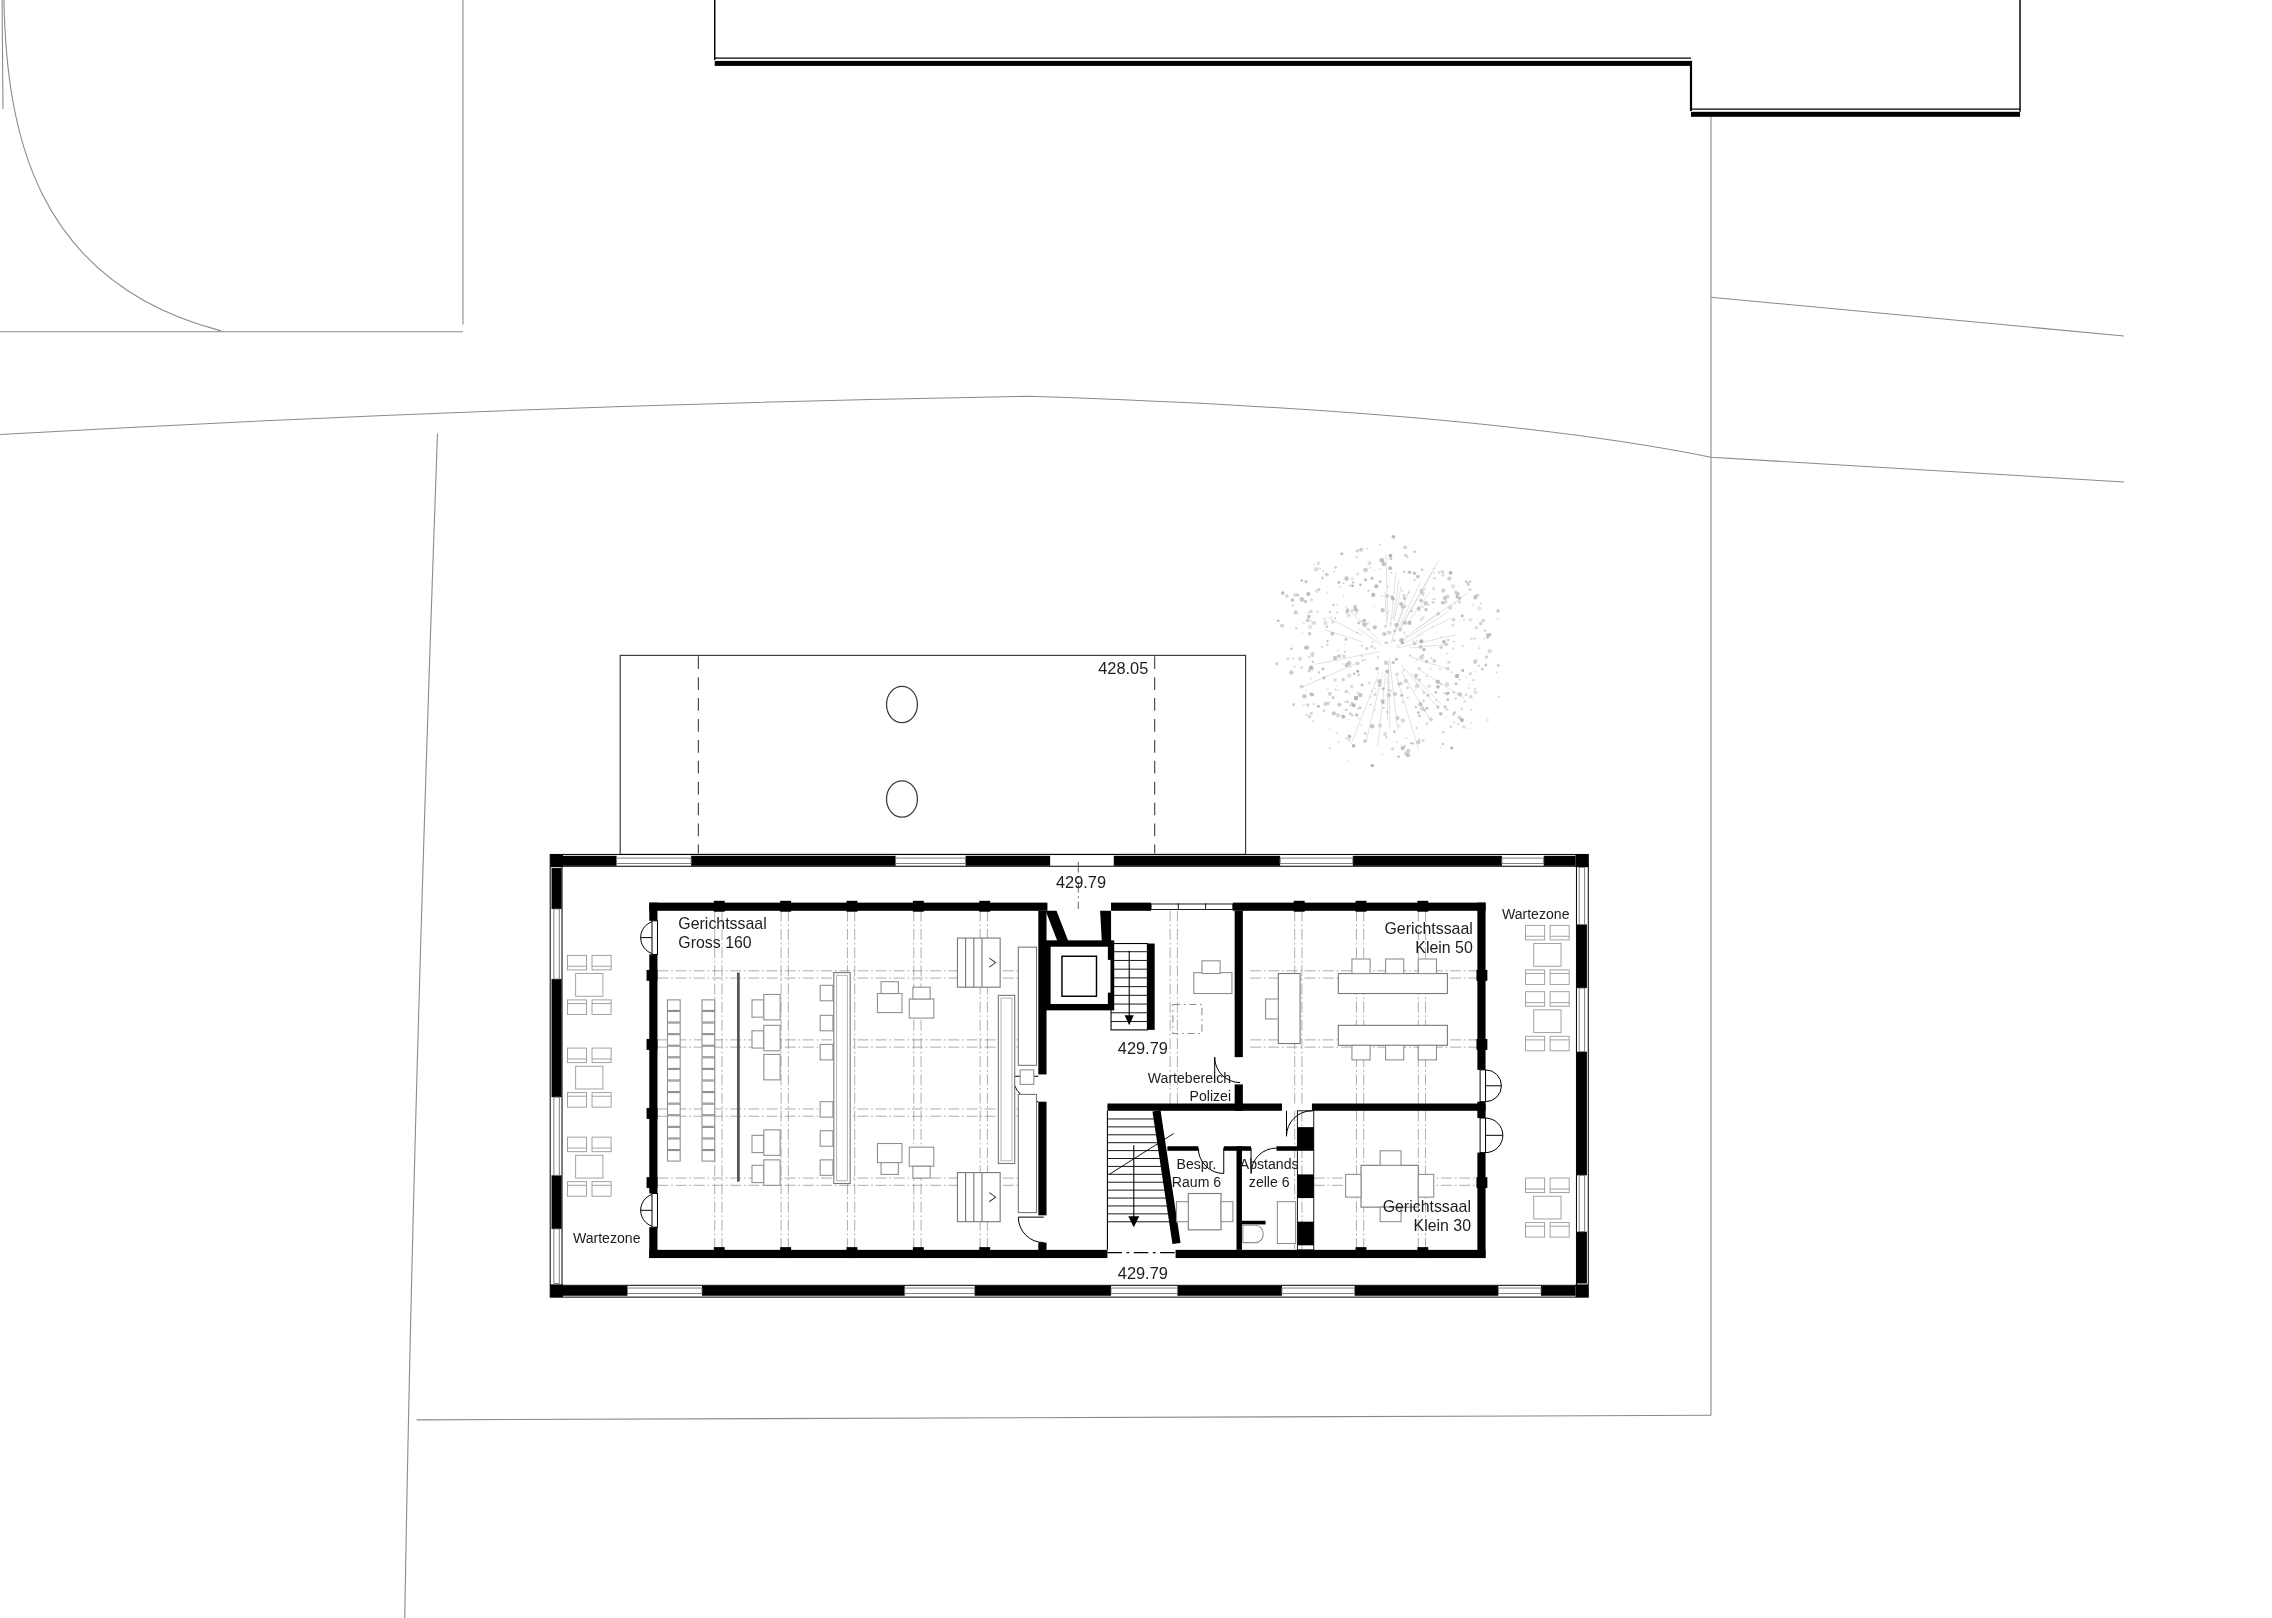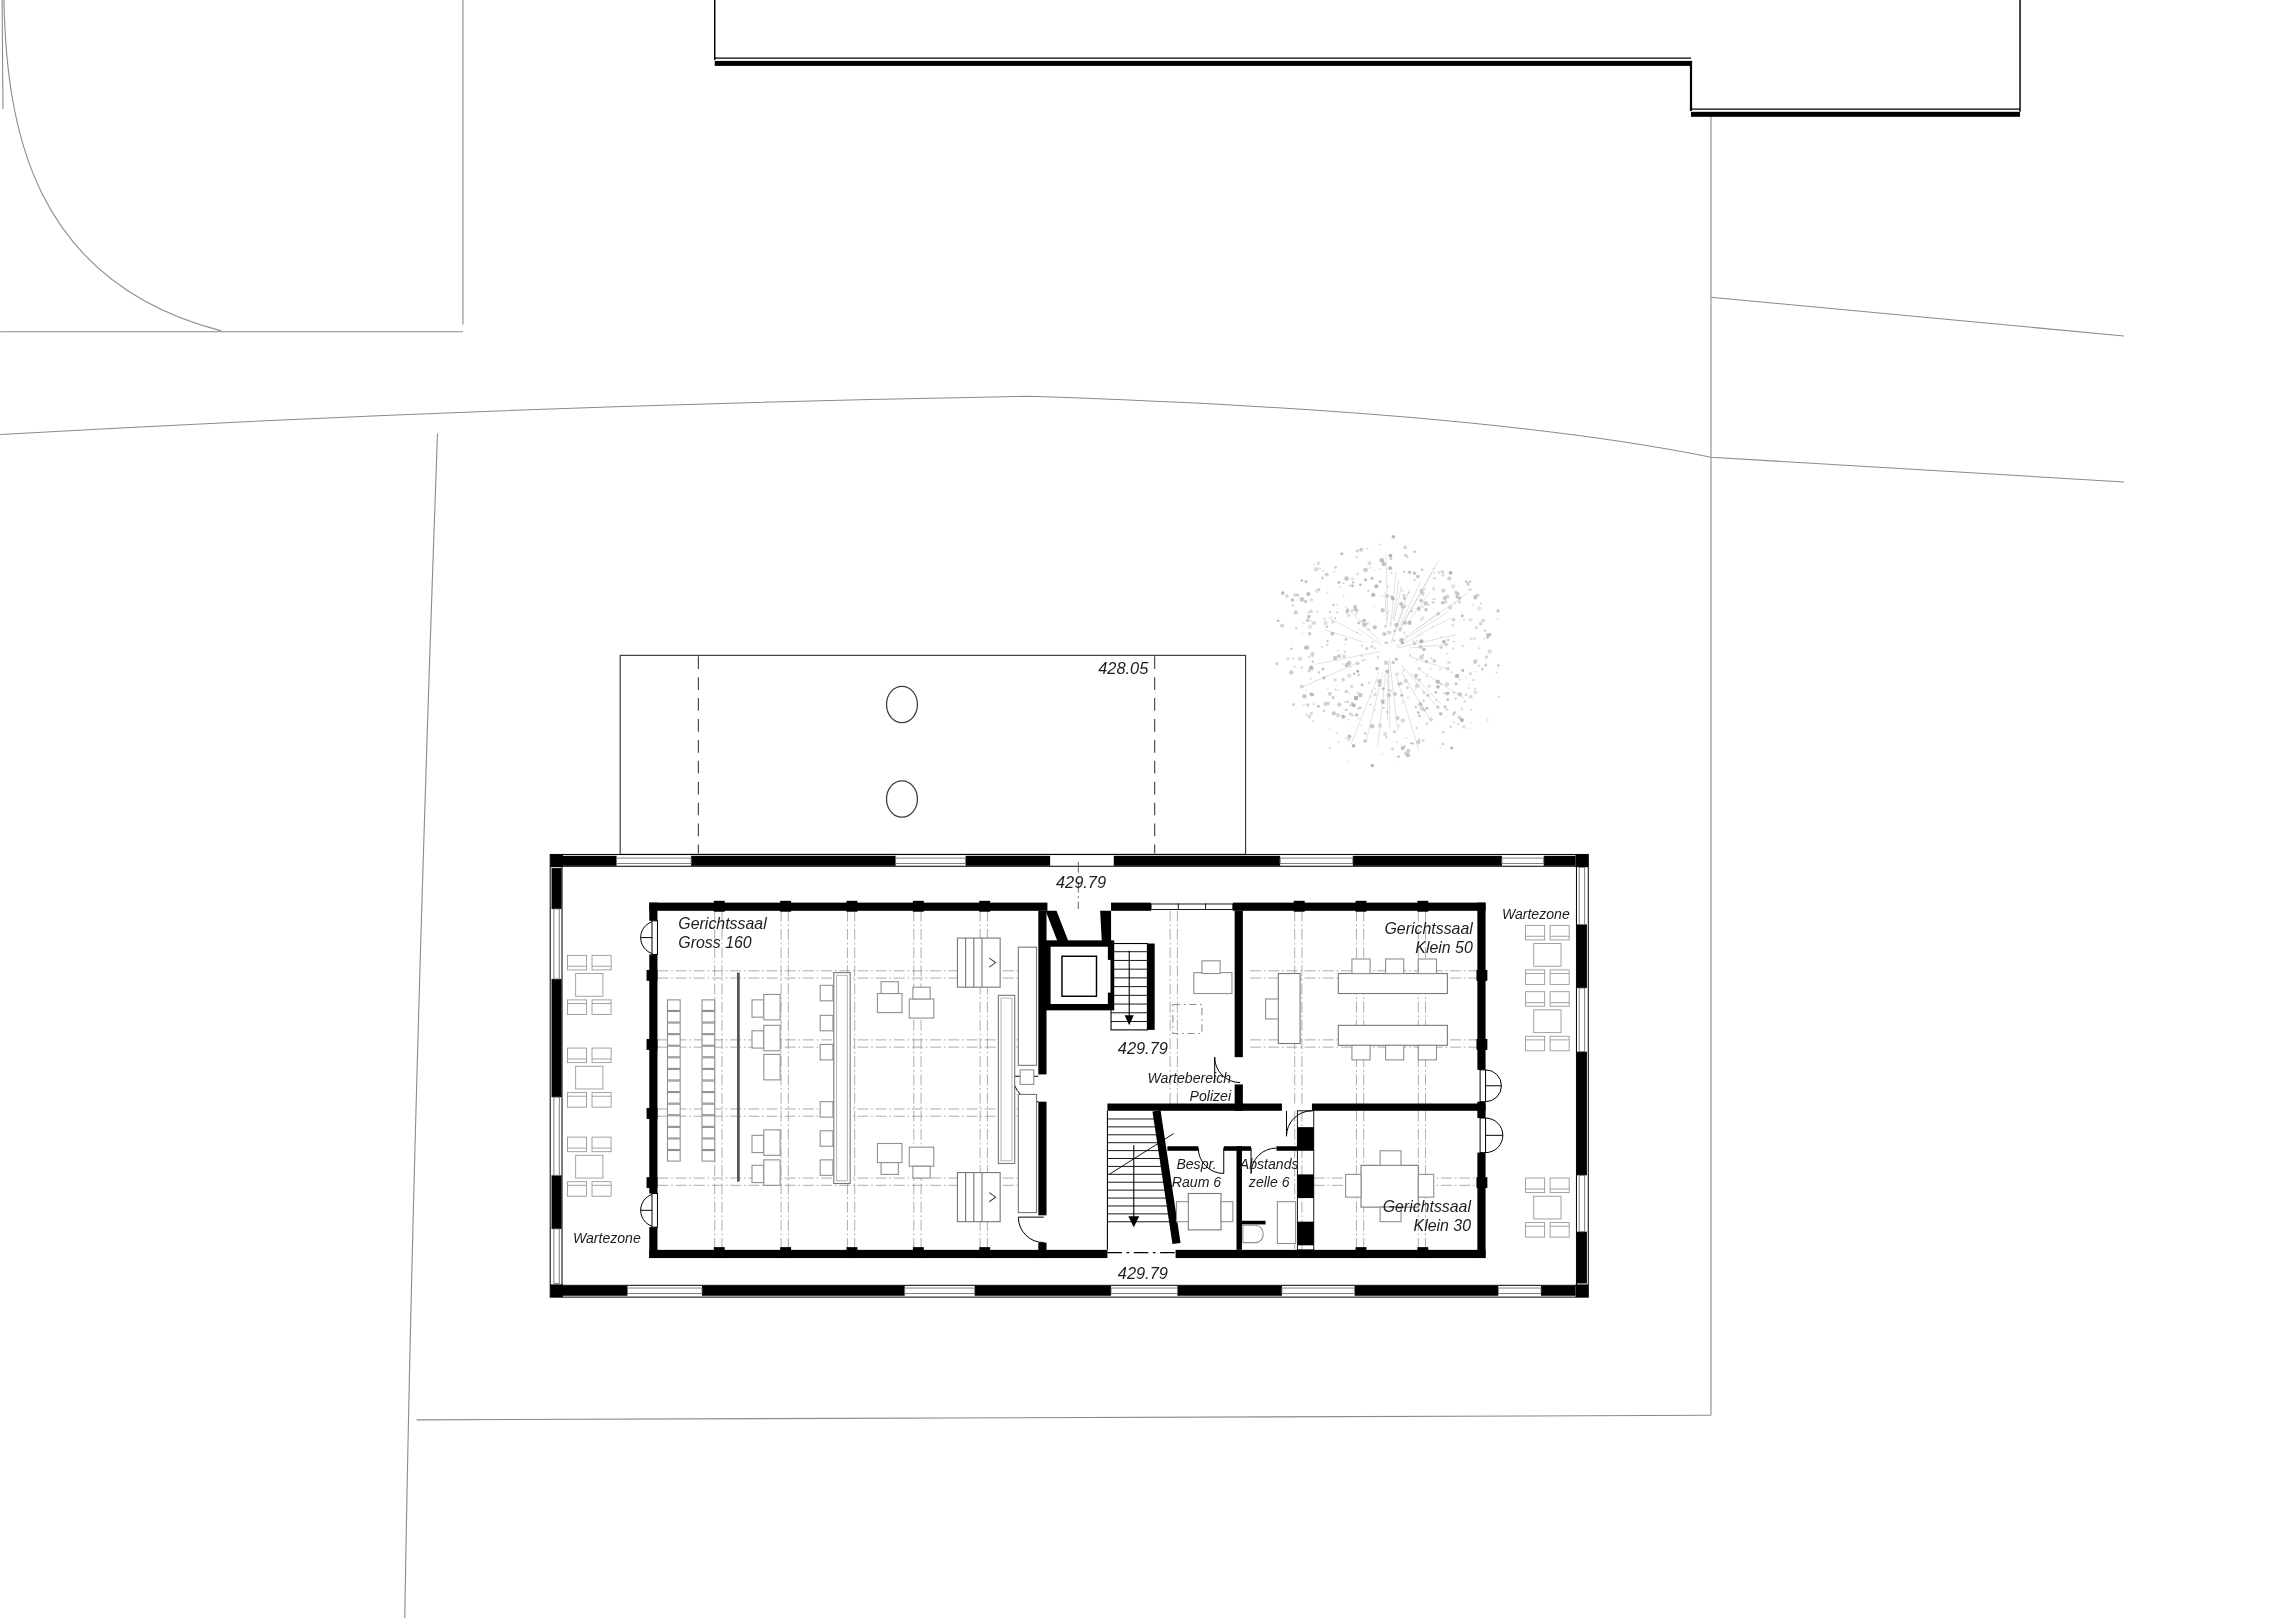--- a/index.html
+++ b/index.html
@@ -1,17 +1,17 @@
 <!DOCTYPE html>
 <html style="font-size:14.5px"><head>
 <meta charset="utf-8">
 <style>
   html,body{margin:0;padding:0;background:#fff;}
   .canvas{position:relative;width:2124px;height:1618px;background:#ffffff;overflow:hidden;
-          font-family:"Liberation Sans", sans-serif;font-style:italic;}
+          font-family:"Liberation Sans", sans-serif;}
   svg text{font-family:"Liberation Sans", sans-serif; fill:#1c1c1c;}
   .lvl{font-size:18px;}
   .room{font-size:17.5px;}
   .zone{font-size:15.5px;}
 </style>
 </head>
 <body>
 
 <div class="canvas">
 <svg width="2273" height="1618" viewBox="0 0 2500 1780">

